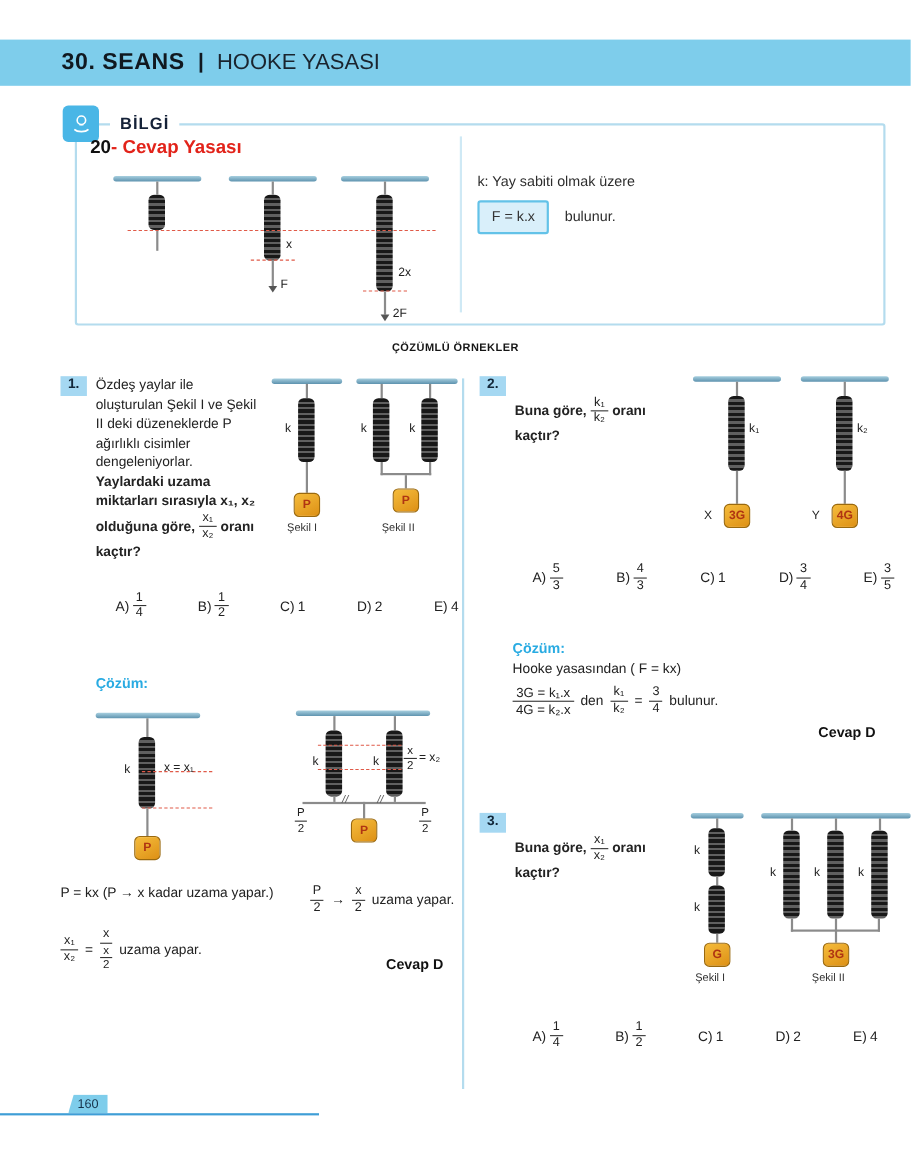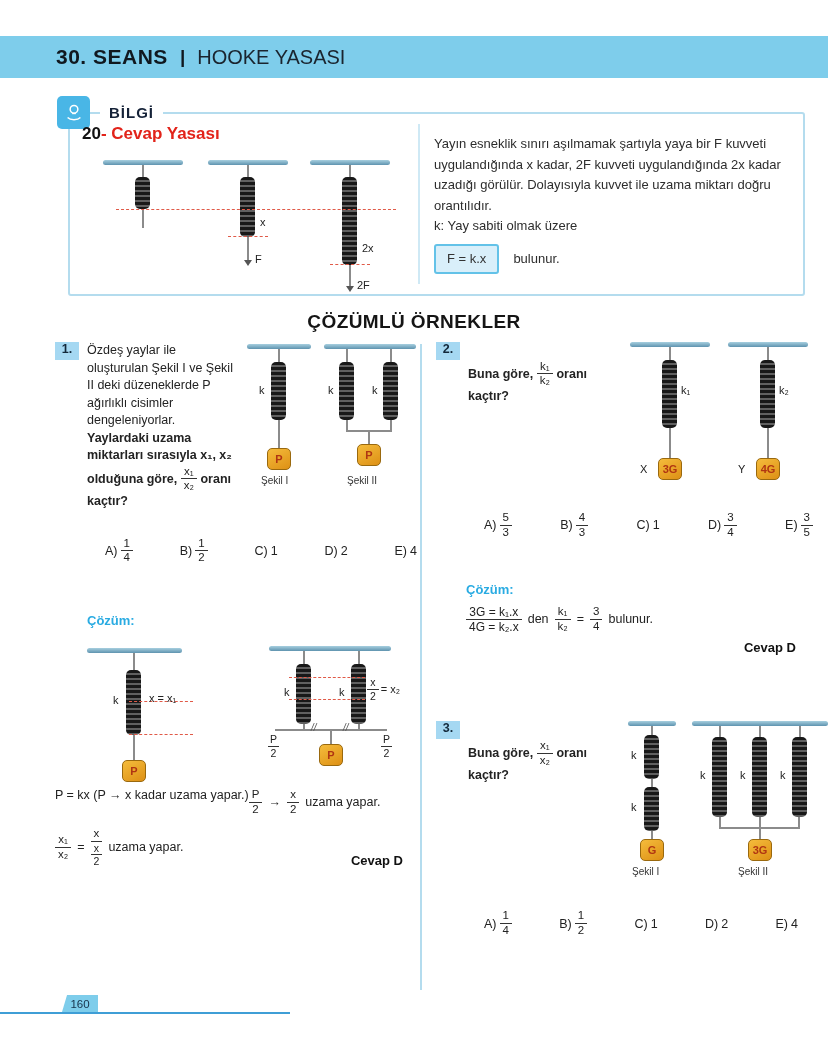--- a/index.html
+++ b/index.html
@@ -31,21 +31,21 @@
 .spring{position:absolute;width:15px;border-radius:5px;background:repeating-linear-gradient(to bottom,#181818 0 3px,#606060 3px 5px);}
 .weight{position:absolute;width:24px;height:22px;background:linear-gradient(150deg,#f5bc3c,#dd9015);border:1px solid #9a690e;border-radius:5px;color:#b03512;font-size:11px;font-weight:bold;display:flex;align-items:center;justify-content:center;}
 .dash{position:absolute;border-top:1px dashed #e05a48;}
 .flabel{position:absolute;font-size:11px;color:#222;white-space:nowrap;}
 .cap{position:absolute;font-size:10px;color:#333;white-space:nowrap;}
 .brk{position:absolute;border:2px solid #8b8b8b;border-top:none;}
 .ahead{position:absolute;width:0;height:0;border-left:4px solid transparent;border-right:4px solid transparent;border-top:6px solid #555;}
 .hbar{position:absolute;height:2px;background:#8b8b8b;}
 
 
-.section-title{position:absolute;left:0;top:311px;width:828px;text-align:center;font-size:19px;font-weight:bold;color:#151515;letter-spacing:.4px;}
+.section-title{position:absolute;left:0;top:311px;width:828px;text-align:center;font-size:10px;font-weight:bold;color:#151515;letter-spacing:.4px;}
 .col-div{position:absolute;left:420px;top:344px;height:646px;width:2px;background:#b4dcee;}
 .lcol{position:absolute;left:55px;top:342px;width:358px;}
 .rcol{position:absolute;left:436px;top:342px;width:372px;}
 
 
 .problem{display:flex;}
 .pnum{flex:0 0 24px;height:18px;background:#a5d8f2;font-size:12.5px;font-weight:bold;text-align:center;color:#13283a;margin-right:8px;}
 .pbody{flex:1;}
 .prow{display:flex;}
 .ptext{font-size:12.5px;line-height:17.5px;color:#232323;}
@@ -110,21 +110,21 @@
     <div class="rod" style="left:159px;top:77px;height:23px;"></div>
     <div class="ahead" style="left:156px;top:100px;"></div>
     <span class="flabel" style="left:167px;top:93px;">F</span>
     <div class="rod" style="left:261px;top:105px;height:21px;"></div>
     <div class="ahead" style="left:258px;top:126px;"></div>
     <span class="flabel" style="left:269px;top:119px;">2F</span>
   </div>
 
   <div class="bilgi-div"></div>
   <div class="bilgi-text">
-    <span>Yayın esneklik sınırı aşılmamak şartıyla yaya bir F kuvveti uygulandığında x kadar, 2F kuvveti uygulandığında 2x kadar uzadığı görülür. Dolayısıyla kuvvet ile uzama miktarı doğru orantılıdır.</span><br>
+    <br>
     <span>k: Yay sabiti olmak üzere</span>
     <div class="frow">
       <span class="fbox">F = k.x</span>
       <span>bulunur.</span>
     </div>
   </div>
 </div>
 
 <div class="section-title">ÇÖZÜMLÜ ÖRNEKLER</div>
 <div class="col-div"></div>
@@ -241,21 +241,21 @@
         </span>
       <span class="frac" style="position:absolute;left:121px;top:93px;font-size:10.5px;">
           <span class="num">P</span>
           <span class="den">2</span>
         </span>
       <div class="rod" style="left:71px;top:89px;height:15px;"></div>
       <div class="weight" style="left:60px;top:104px;">P</div>
     </div>
   </div>
 
-  <div style="display:flex;justify-content:flex-start;margin-top:0;align-items:flex-start;">
+  <div style="display:flex;justify-content:space-between;margin-top:16px;align-items:flex-start;">
     <span style="font-size:12.5px;">P = kx (P → x kadar uzama yapar.)</span>
     <span class="eqline">
       <span class="frac">
           <span class="num">P</span>
           <span class="den">2</span>
         </span>
       <span>→</span>
       <span class="frac">
           <span class="num">x</span>
           <span class="den">2</span>
@@ -347,20 +347,21 @@
               <span class="num">3</span>
               <span class="den">5</span>
             </span>
           </span>
       </div>
     </div>
   </div>
 
   <div style="margin-top:42px;padding-left:30px;">
     <div class="sol-label">Çözüm:</div>
+    <div style="font-size:12.5px;margin-top:4px;">Hooke yasasından ( F = kx)</div>
     <div class="eqline" style="margin-top:8px;">
       <span class="frac" style="font-size:12px;">
           <span class="num">3G = k₁.x</span>
           <span class="den">4G = k₂.x</span>
         </span>
       <span>den</span>
       <span class="frac">
           <span class="num">k₁</span>
           <span class="den">k₂</span>
         </span>

